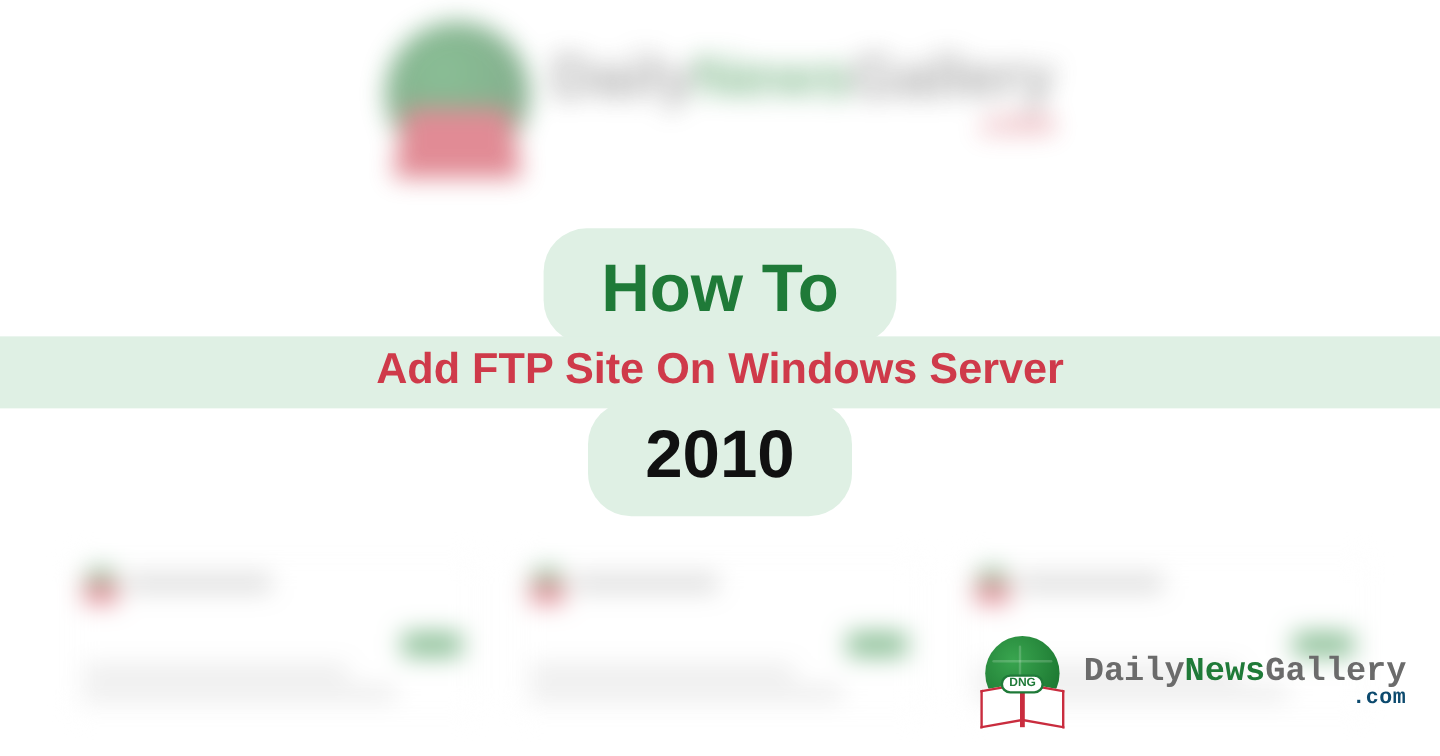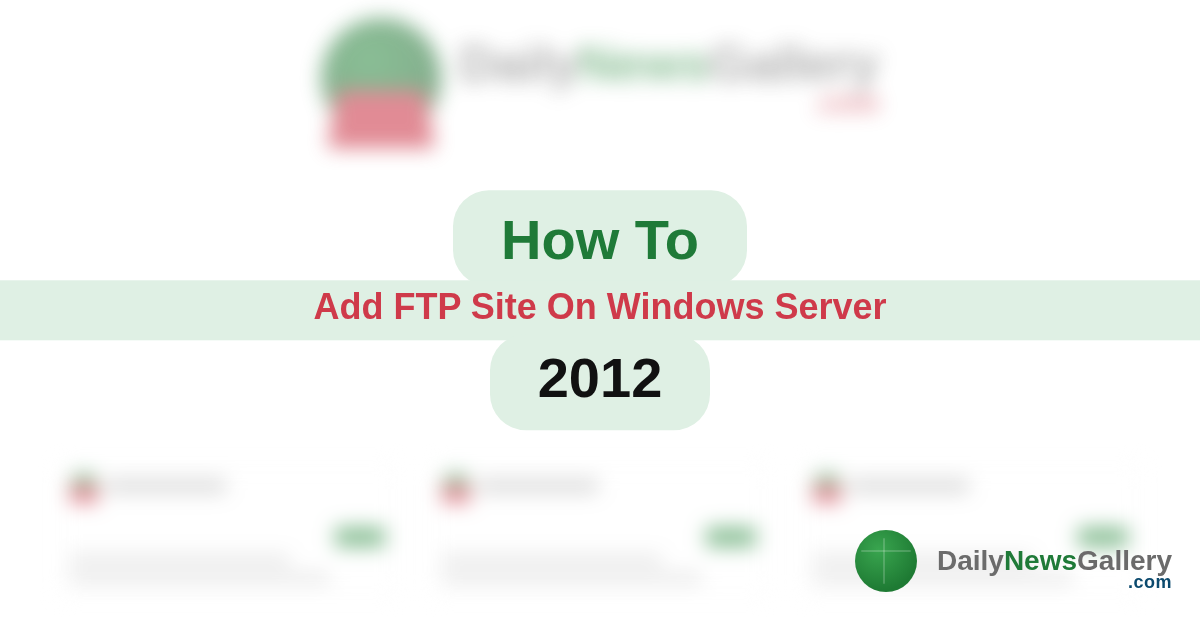--- a/index.html
+++ b/index.html
@@ -242,20 +242,21 @@
   border: 2px solid #1f7a38;
   border-radius: 14px;
   font-size: 10px;
   font-weight: 800;
   color: #1f7a38;
   padding: 1px 5px;
   line-height: 1;
 }
 .logo-text {
   line-height: 1;
+  font-family: Liberation Mono, monospace;
 }
 .logo-text .brand {
   font-size: 28px;
   font-weight: 800;
   color: #6b6b6b;
   white-space: nowrap;
 }
 .logo-text .brand .g { color: #1f7a38; }
 .logo-text .dotcom {
   color: #0c4a6e;
@@ -309,27 +310,33 @@
 </div>
 
 <div class="title-wrap">
   <div class="pill">
     <div class="line1">How To</div>
   </div>
   <div class="band">
     <div class="line2">Add FTP Site On Windows Server</div>
   </div>
   <div class="pill bottom">
-    <div class="line3">2012</div>
+    <div class="line3">2010</div>
   </div>
 </div>
 
 <div class="corner-logo">
   <div class="logo-mark">
     <div class="logo-globe"></div>
+    <div class="logo-book">
+      <div class="page-l"></div>
+      <div class="page-r"></div>
+      <div class="spine"></div>
+      <div class="dng">DNG</div>
+    </div>
   </div>
   <div class="logo-text">
     <div class="brand">
       <span>Daily</span><span class="g">News</span><span>Gallery</span>
     </div>
     <div class="dotcom">.com</div>
   </div>
 </div>
 
 </body></html>

